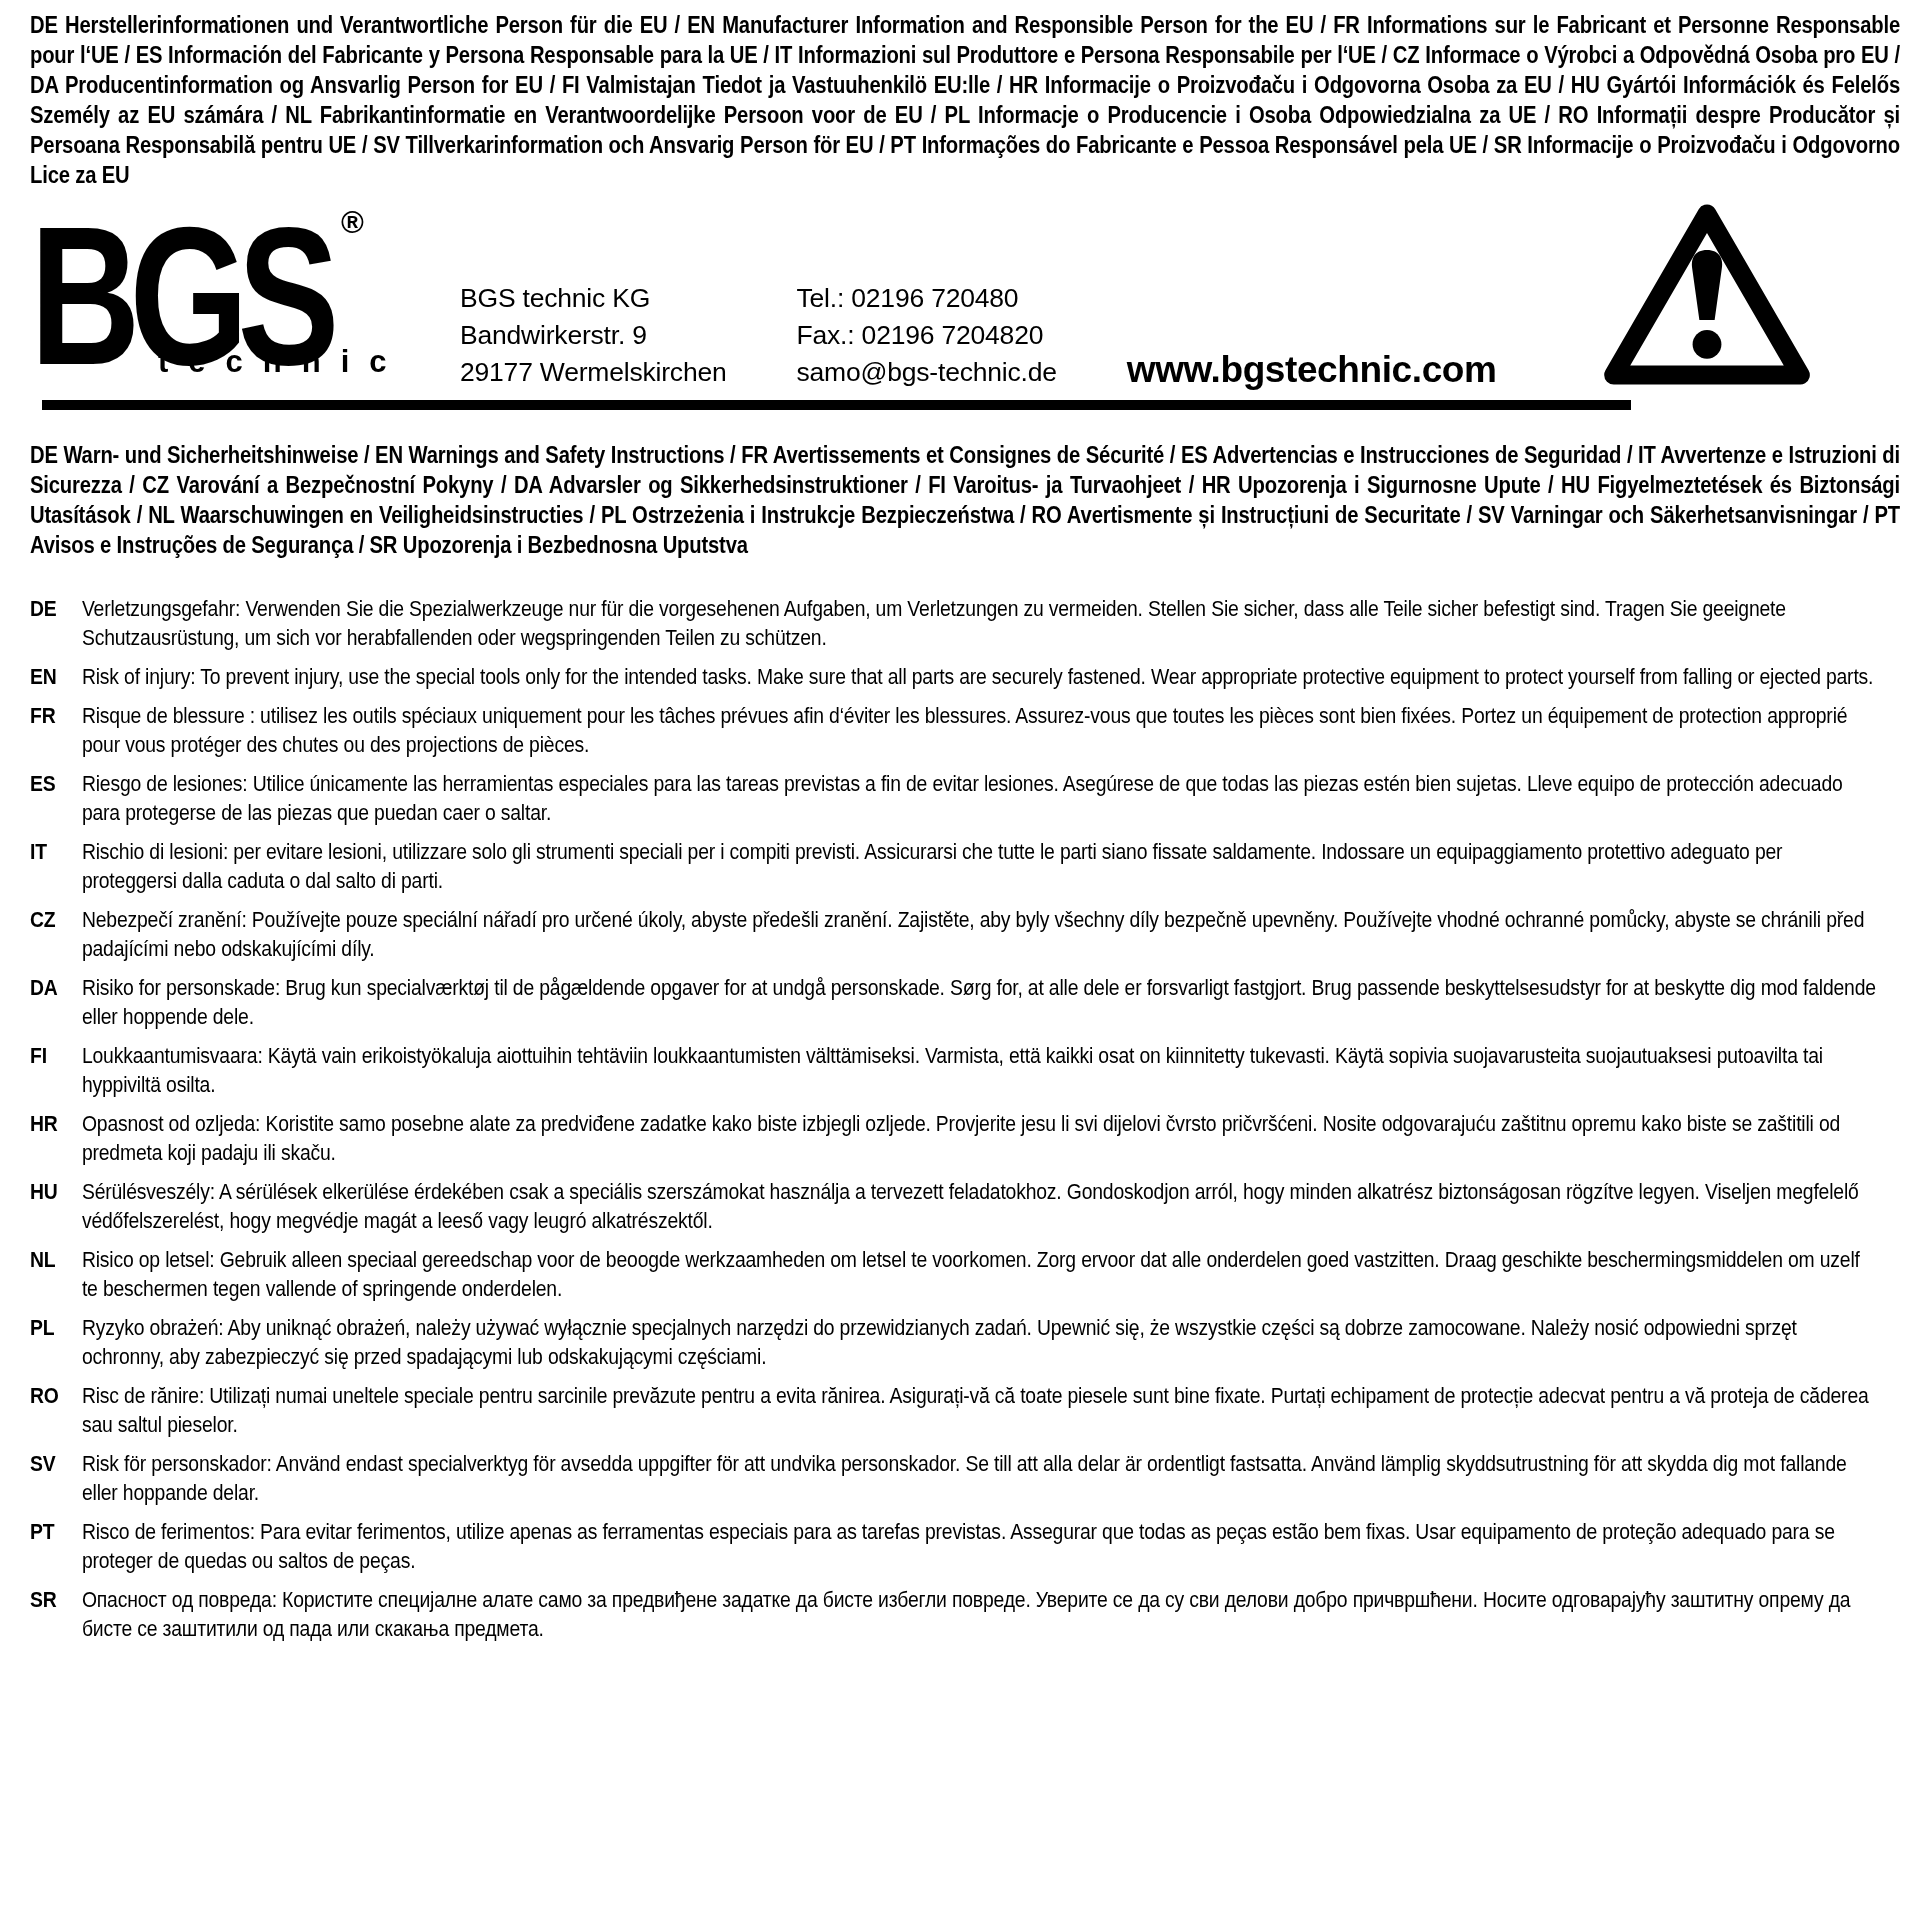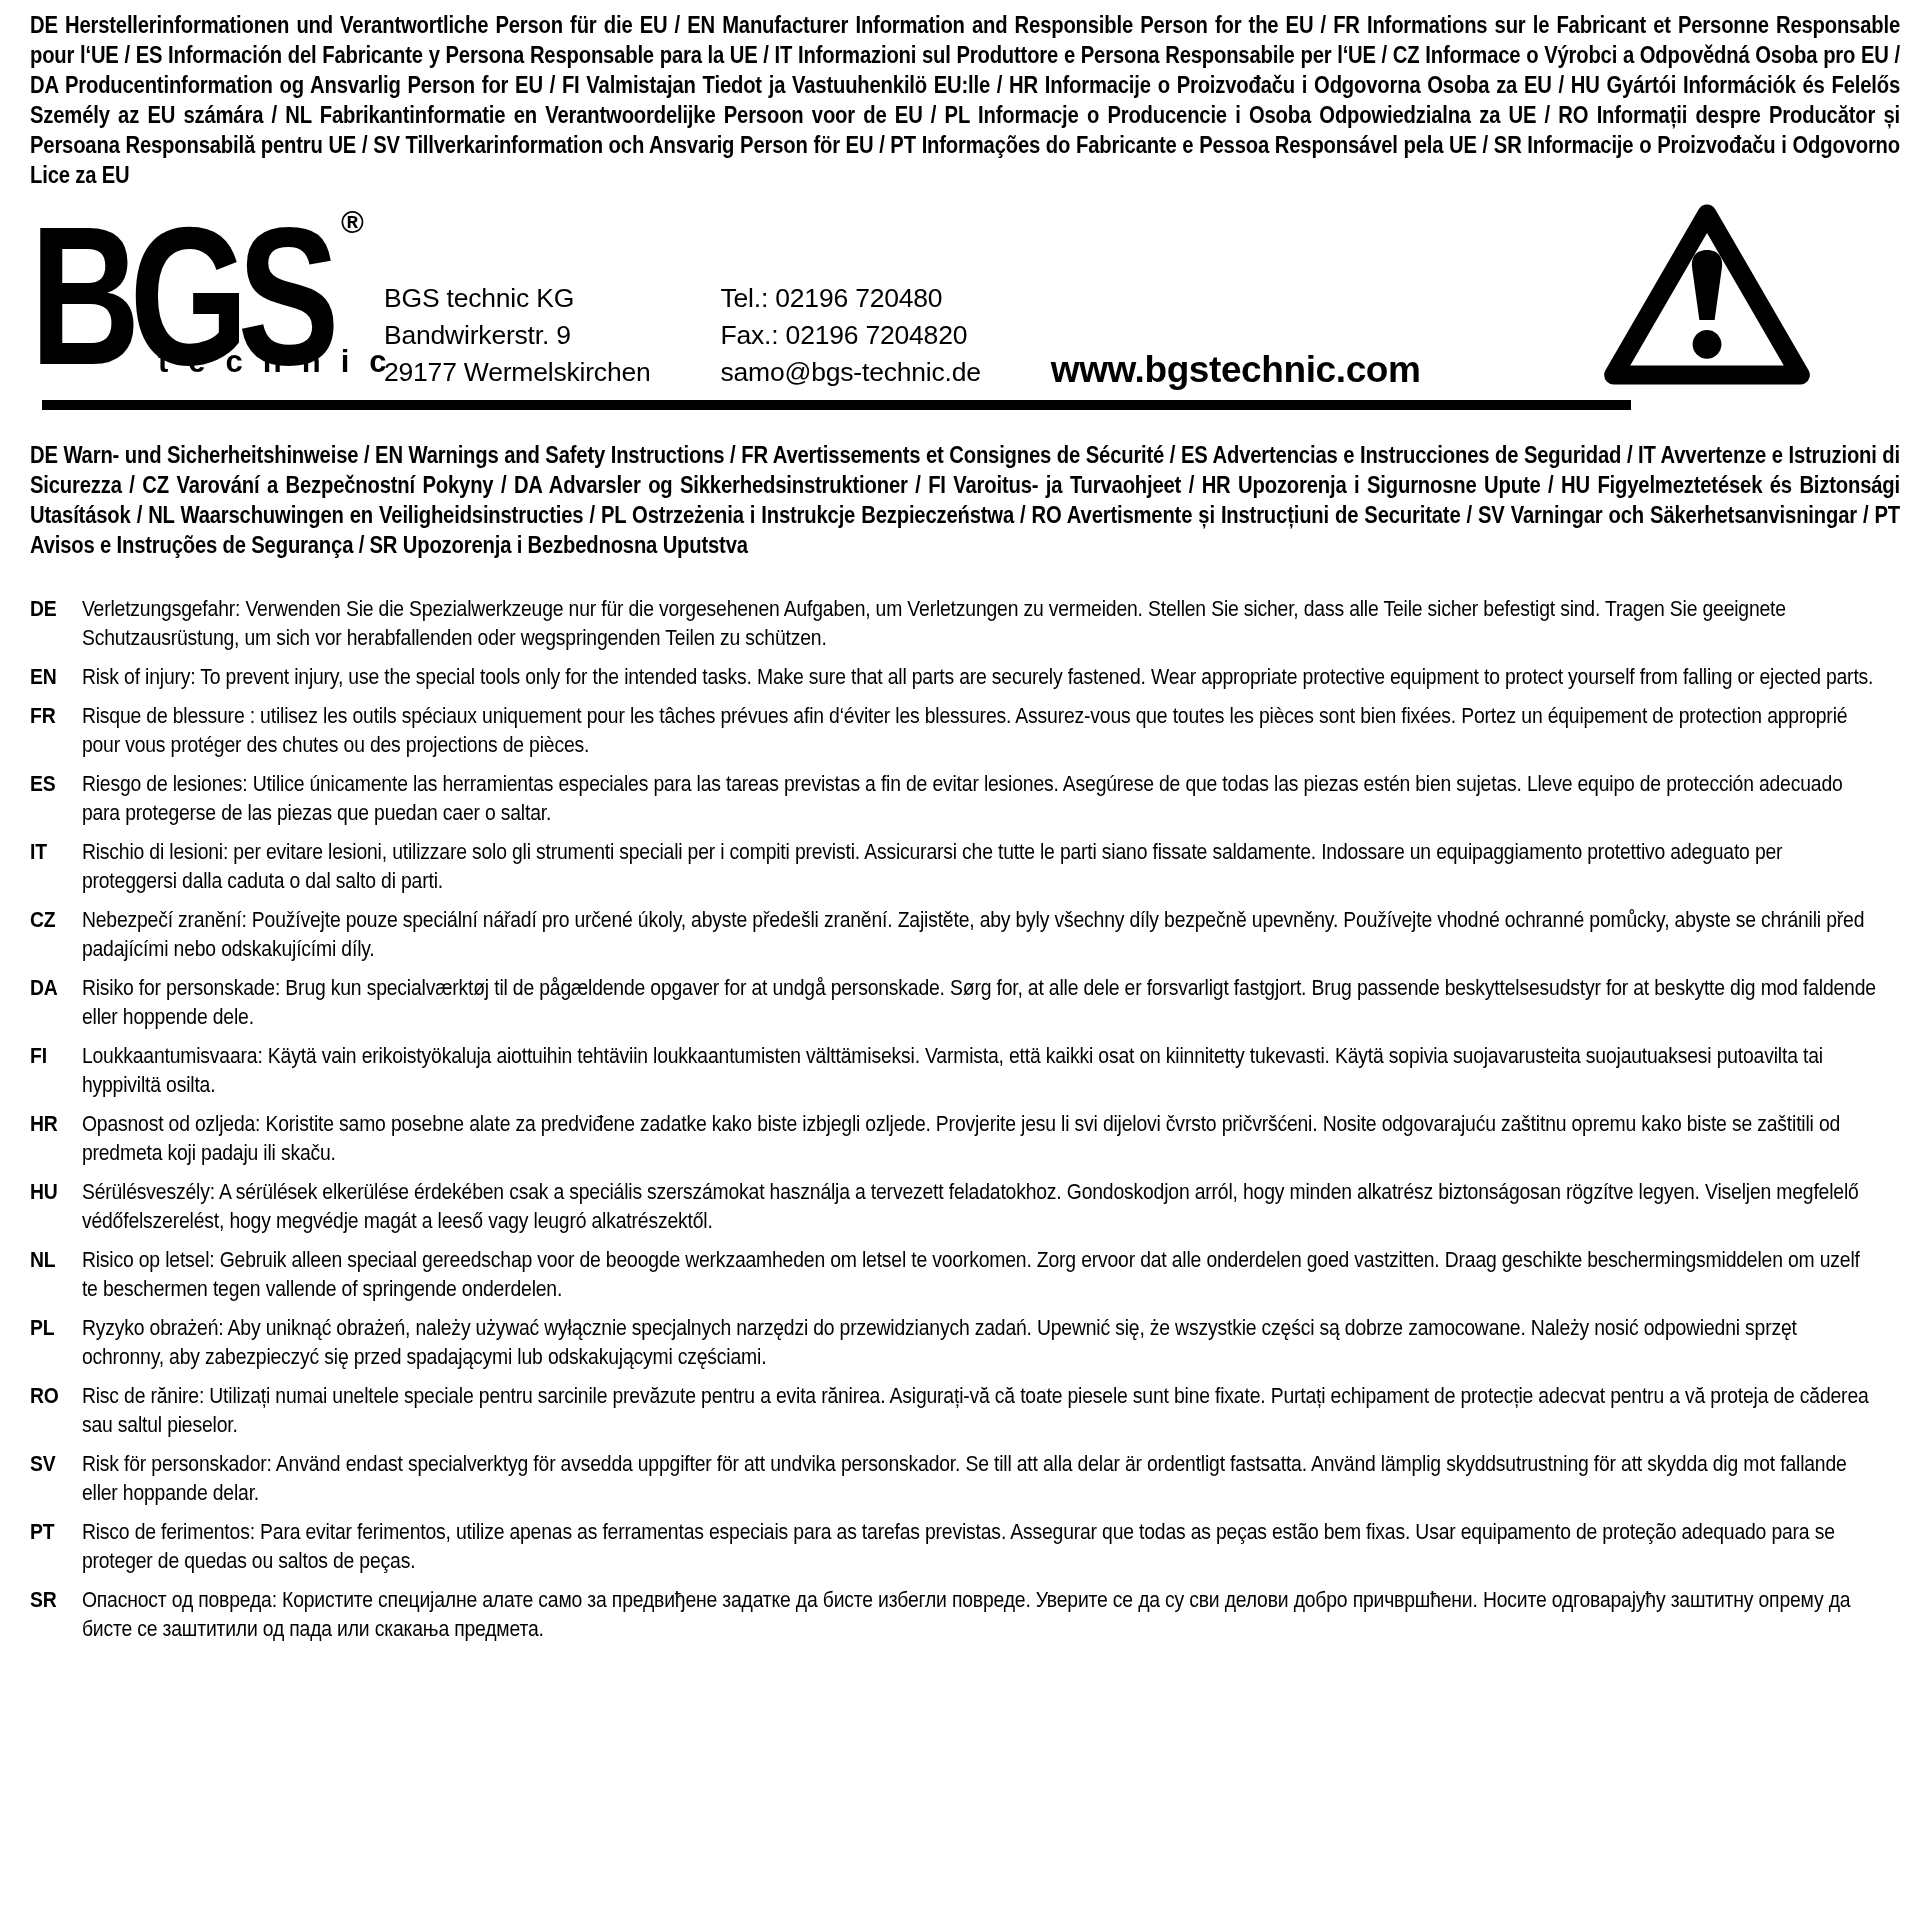--- a/index.html
+++ b/index.html
@@ -28,21 +28,21 @@
   .logo { position: relative; width: 354px; height: 181px; flex: 0 0 auto; }
   .logo-main {
     font-weight: bold; font-size: 153px; line-height: 125px;
     letter-spacing: -11px;
     transform: scaleY(1.28); transform-origin: top left;
     margin-top: 6.2px;
   }
   .logo-reg { position: absolute; top: -4.7px; left: 311px; font-size: 31px; font-weight: bold; }
   .logo-sub { position: absolute; left: 92px; top: 134px; font-size: 31px; font-weight: bold; letter-spacing: 20px; white-space: nowrap; margin-left: 36px; }
 
-  .addr { margin-top: 33px; font-size: 26.5px; line-height: 37px; letter-spacing: -0.2px; }
+  .addr { margin-left: 76px; margin-top: 33px; font-size: 26.5px; line-height: 37px; letter-spacing: -0.2px; }
   .contact { margin-left: 70px; margin-top: 33px; font-size: 26.5px; line-height: 37px; letter-spacing: -0.2px; }
   .website { margin-left: 70px; margin-top: 92px; font-size: 37px; font-weight: bold; letter-spacing: -0.4px; }
 
   .warn-triangle { position: absolute; right: 6.2px; top: -9.3px; }
 
   .divider { margin: 9.3px 0 0 11.7px; width: 1589px; height: 10px; background: #000; }
 
   .warnhead { margin-top: 30px; }
 
   .safety-list { margin-top: 34px; }

